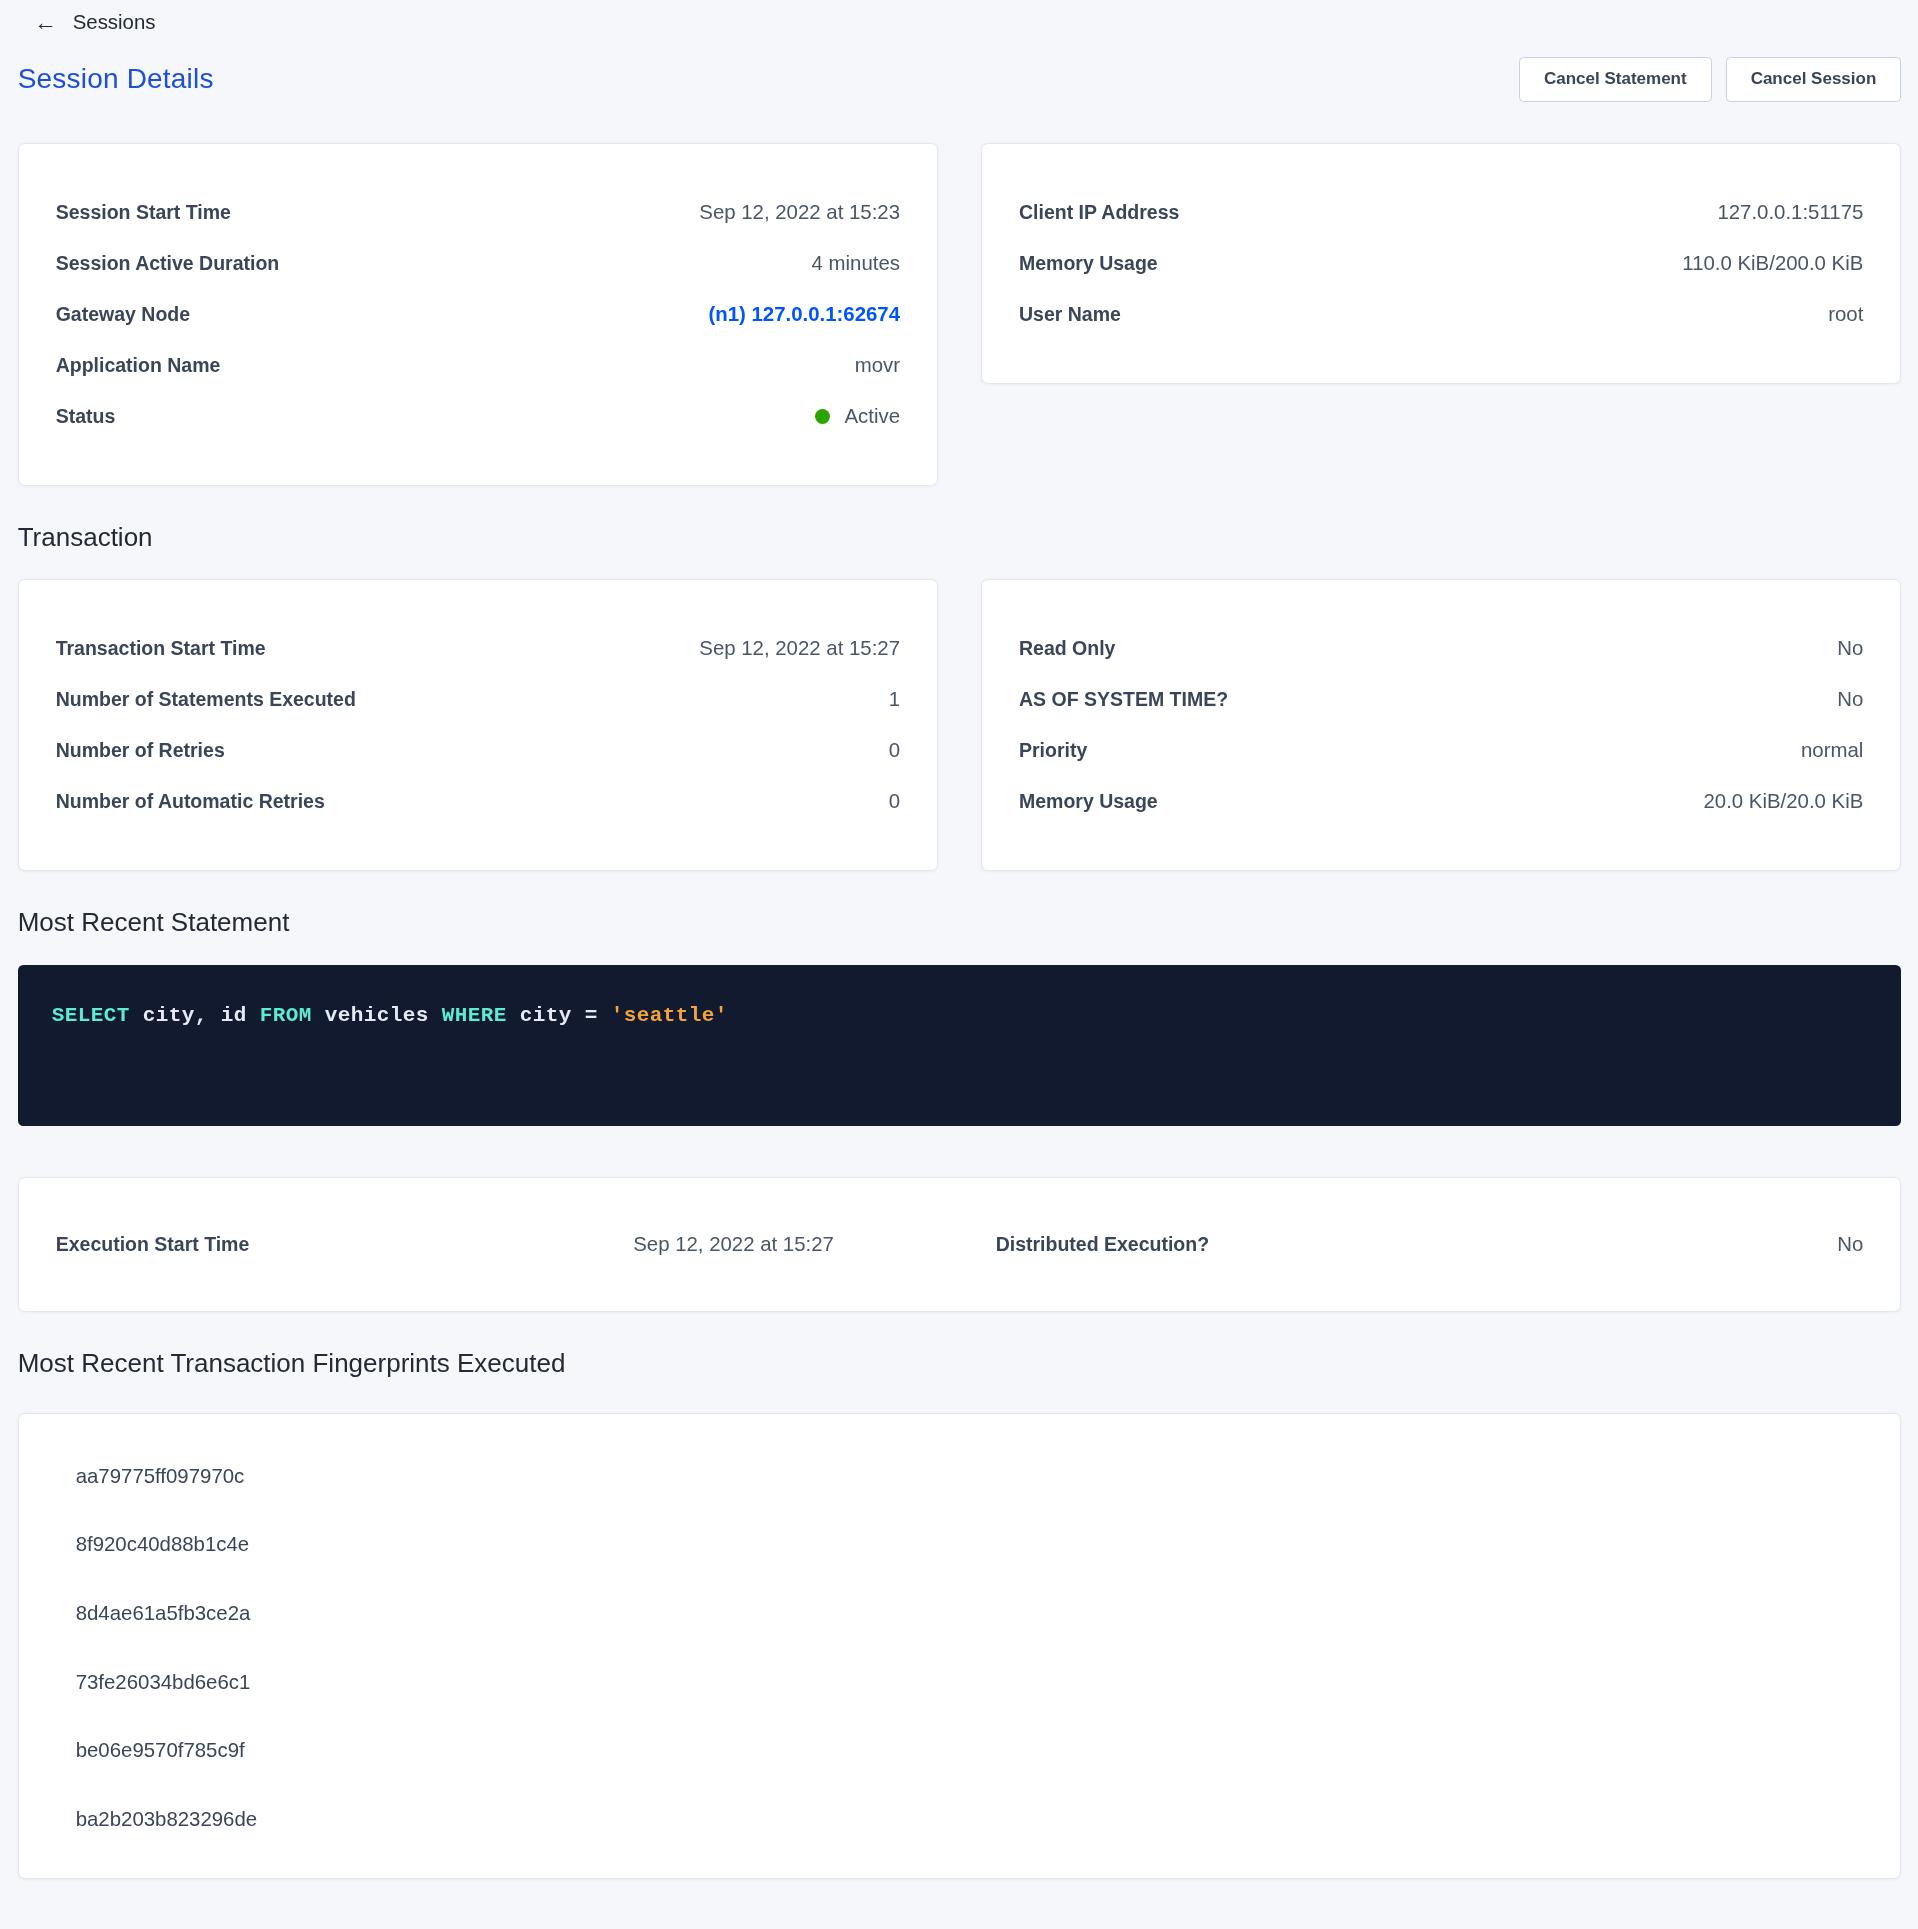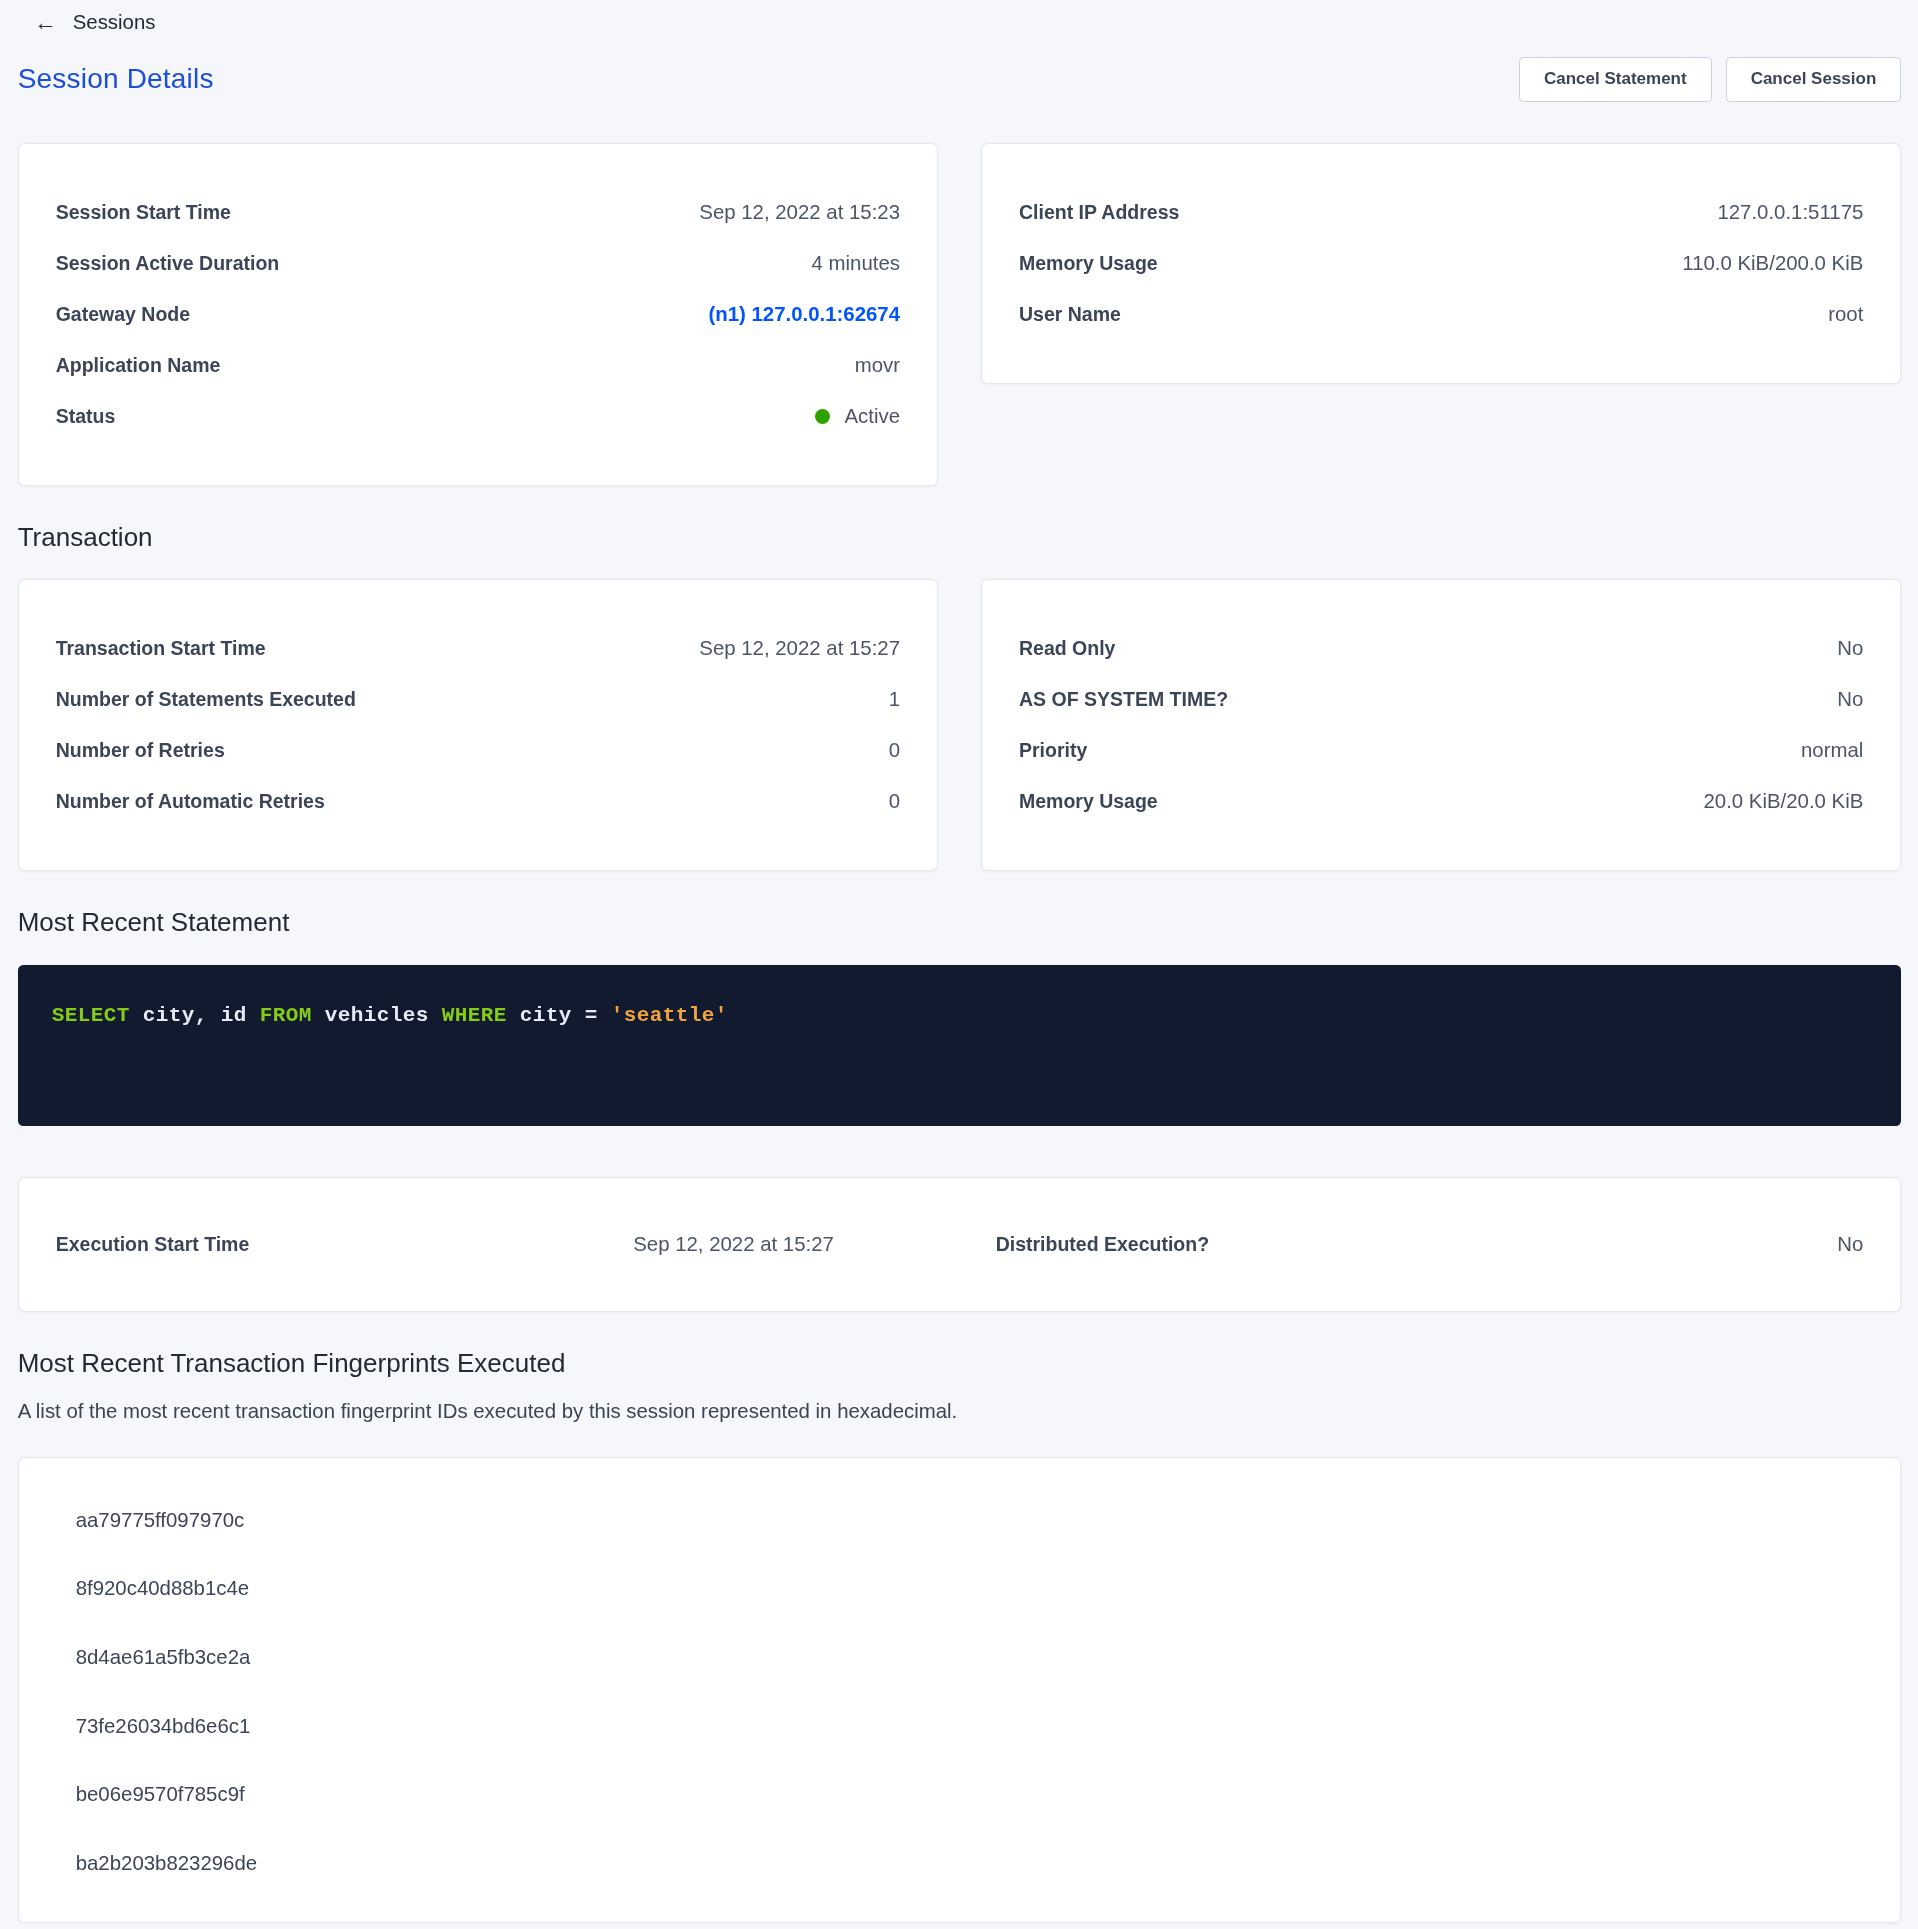--- a/index.html
+++ b/index.html
@@ -102,21 +102,21 @@
     padding: 39px 34px;
   }
   .code-block code {
     font-family: "Liberation Mono", "DejaVu Sans Mono", monospace;
     font-size: 21px;
     font-weight: 700;
     letter-spacing: 0.4px;
     white-space: pre;
     color: #E7EAF3;
   }
-  .code-block .tok-keyword { color: #84cc16; }
+  .code-block .tok-keyword { color: #5eead4; }
   .code-block .tok-plain   { color: #E7EAF3; }
   .code-block .tok-string  { color: #F2A33C; }
 
   
   .exec-card {
     margin-top: 51px;
     padding: 55px 37px;
     display: grid;
     grid-template-columns: 1fr 1fr 1fr 1fr;
     align-items: center;
@@ -252,21 +252,20 @@
   </div>
 
   <div class="card exec-card">
     <span class="info-label">Execution Start Time</span>
     <span class="info-value exec-value-1">Sep 12, 2022 at 15:27</span>
     <span class="info-label exec-label-2">Distributed Execution?</span>
     <span class="info-value exec-value-2">No</span>
   </div>
 
   <h2 class="section-heading">Most Recent Transaction Fingerprints Executed</h2>
-  <p class="fingerprints-desc">A list of the most recent transaction fingerprint IDs executed by this session represented in hexadecimal.</p>
 
   <div class="card fingerprints-card">
     <div class="fingerprint-row">aa79775ff097970c</div>
     <div class="fingerprint-row">8f920c40d88b1c4e</div>
     <div class="fingerprint-row">8d4ae61a5fb3ce2a</div>
     <div class="fingerprint-row">73fe26034bd6e6c1</div>
     <div class="fingerprint-row">be06e9570f785c9f</div>
     <div class="fingerprint-row">ba2b203b823296de</div>
   </div>
 

